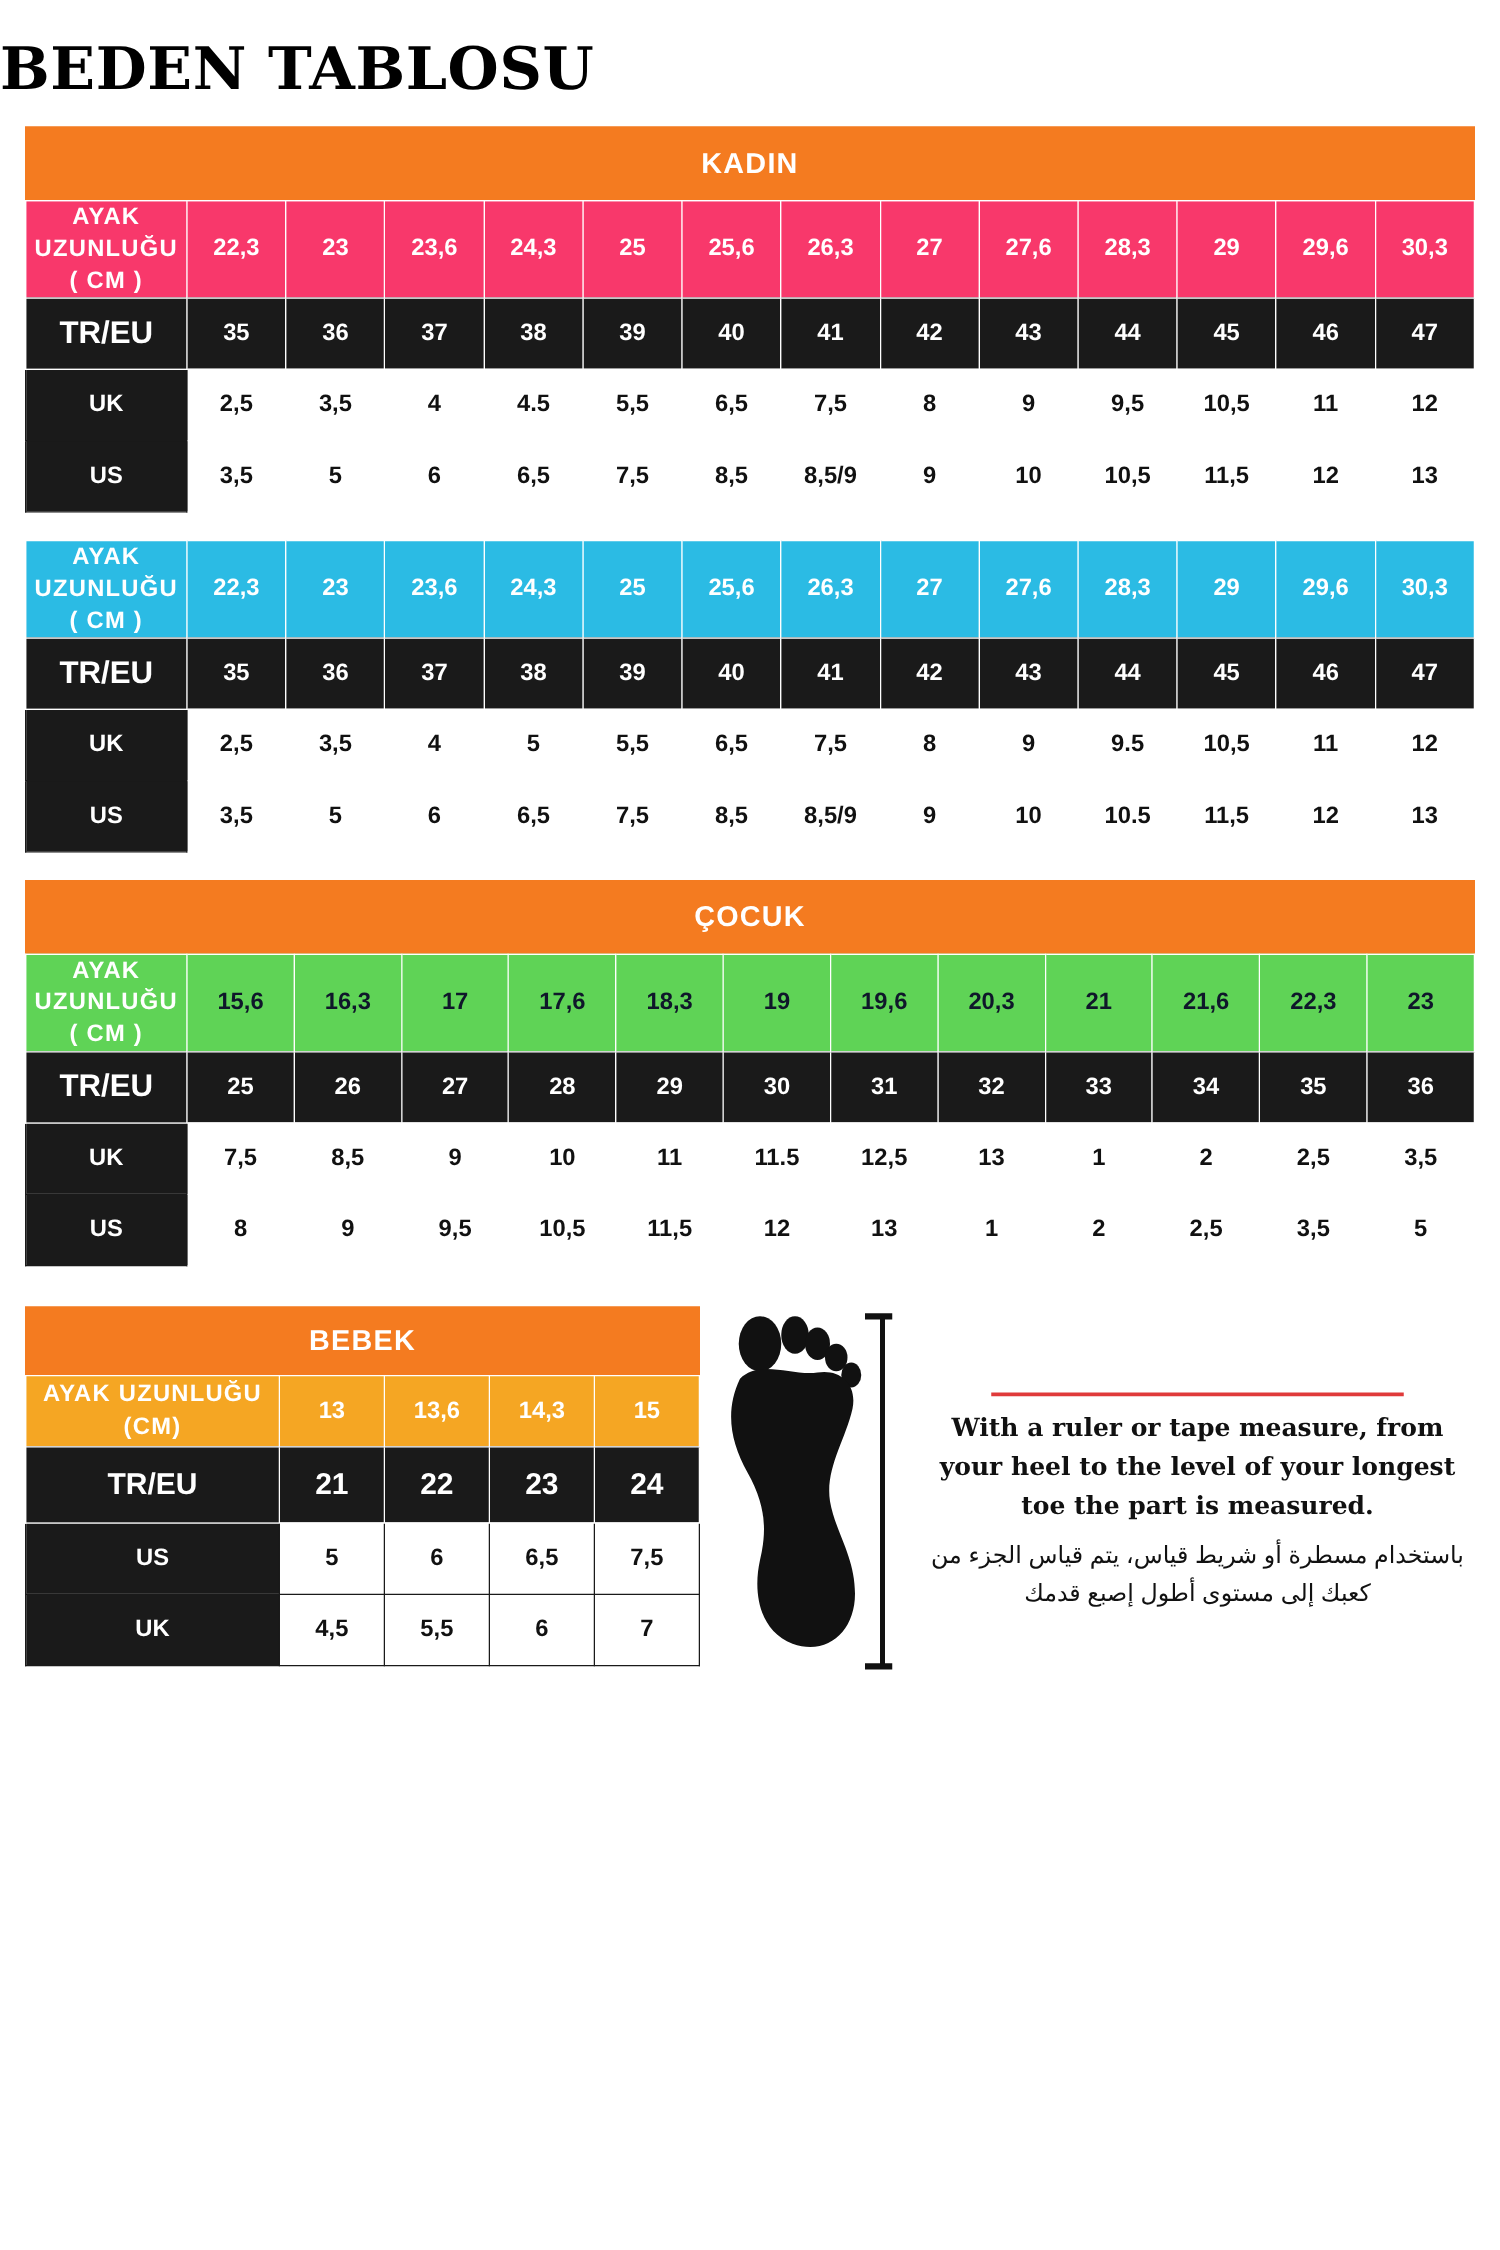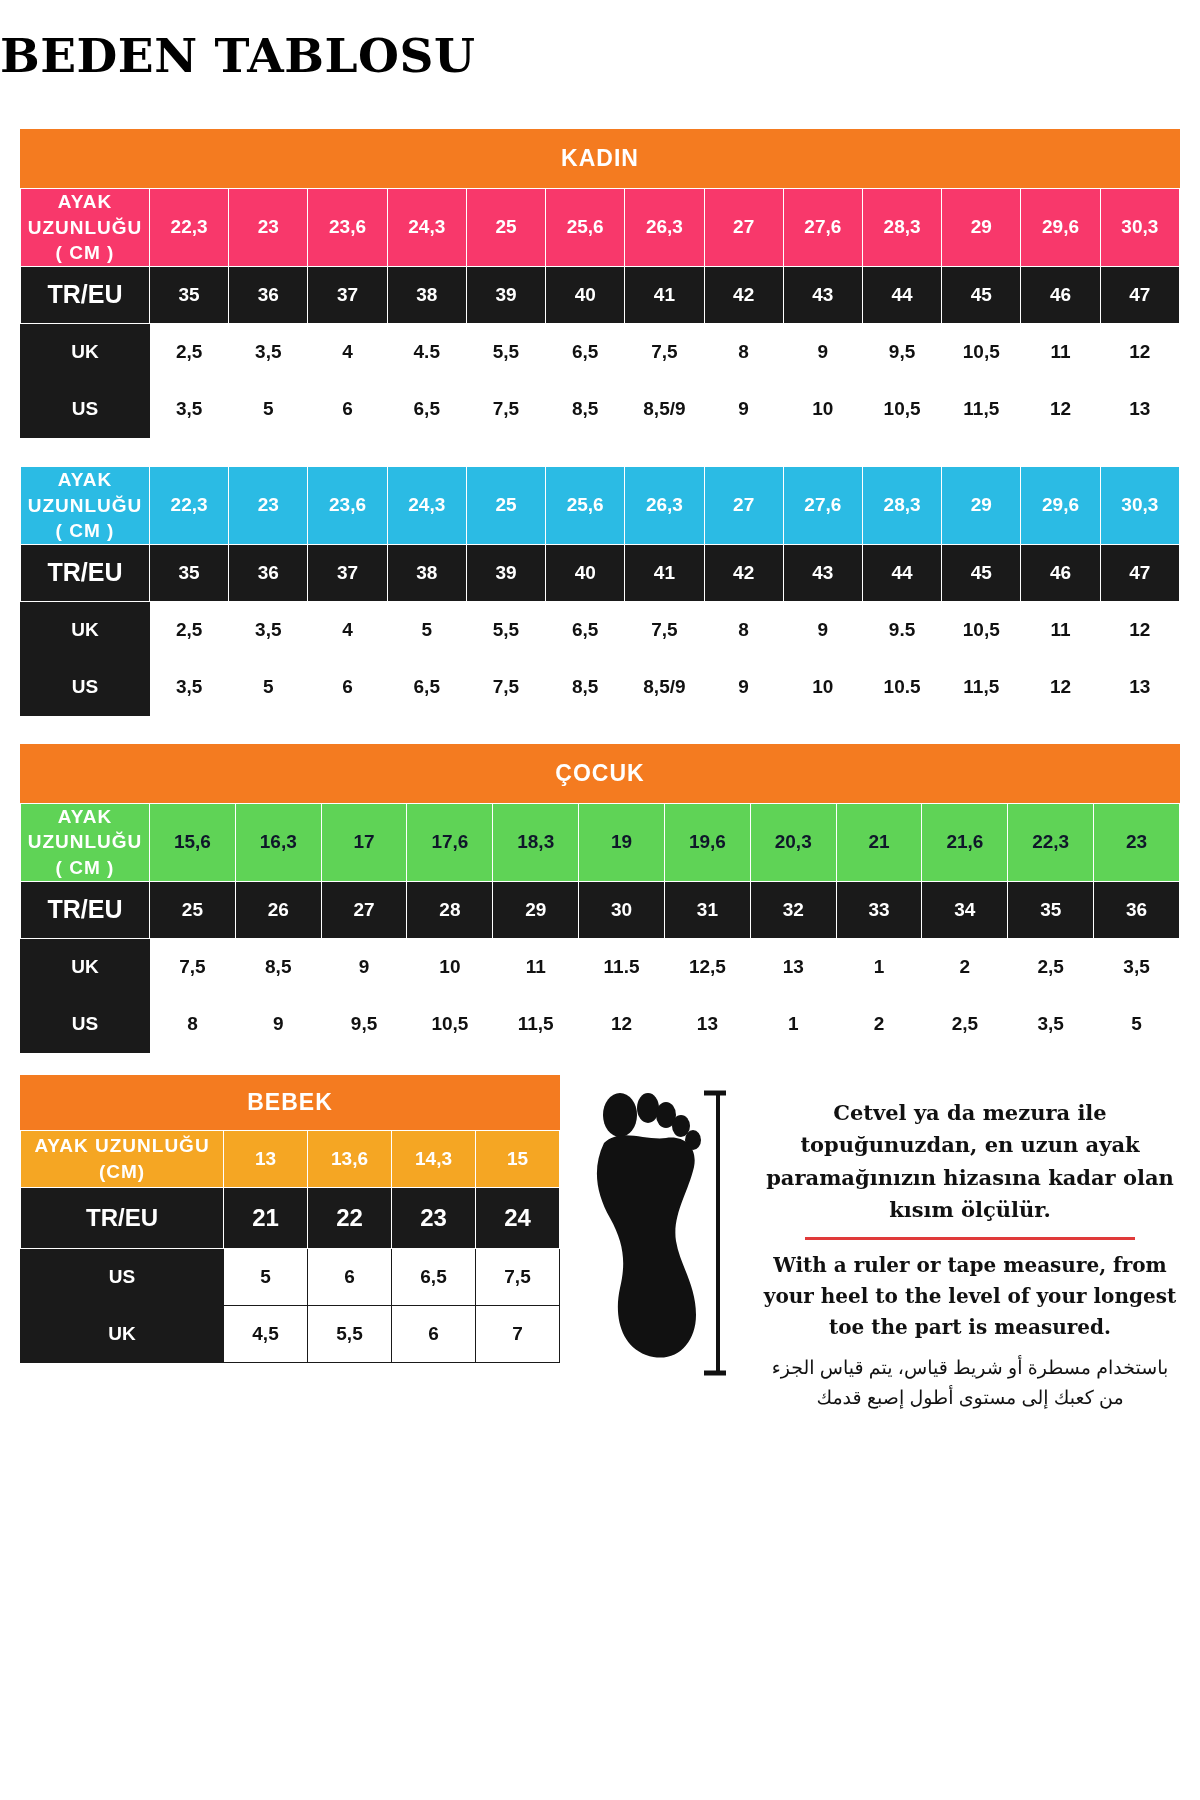--- a/index.html
+++ b/index.html
@@ -32,21 +32,20 @@
     padding-top: 28px;
     padding-bottom: 18px;
     margin: 0;
   }
   .tables-wrap {
     padding: 0 20px;
     box-sizing: border-box;
   }
   .section {
     margin-bottom: 22px;
-    margin-top: 28px;
   }
   .section-header {
     background: #F47B20;
     color: #ffffff;
     text-align: center;
     font-weight: bold;
     font-size: 23px;
     letter-spacing: 1px;
     padding: 16px 0;
   }
@@ -99,24 +98,24 @@
   }
   .row-white td.rowlabel {
     background: #1A1A1A;
     color: #ffffff;
     border: 1px solid #1A1A1A;
     font-size: 19px;
   }
   
   .bottom-area {
     display: flex;
-    align-items: flex-start;
+    align-items: center;
     padding: 0 20px;
     box-sizing: border-box;
-    gap: 16px;
+    gap: 4px;
   }
   .bebek-block {
     width: 540px;
     flex: none;
   }
   .bebek-header {
     background: #F47B20;
     color: #ffffff;
     text-align: center;
     font-weight: bold;
@@ -480,21 +479,20 @@
 
         <path d="M28 60 C16 85, 20 110, 34 135 C48 160, 50 180, 44 205 C38 232, 44 262, 70 272 C98 282, 120 262, 120 232 C120 202, 104 182, 100 158 C96 132, 112 110, 118 84 C122 64, 108 52, 90 55 C70 58, 44 44, 28 60 Z" fill="#111111"></path>
 
         <line x1="142" y1="10" x2="142" y2="290" stroke="#111111" stroke-width="4"></line>
         <line x1="128" y1="10" x2="150" y2="10" stroke="#111111" stroke-width="5"></line>
         <line x1="128" y1="290" x2="150" y2="290" stroke="#111111" stroke-width="5"></line>
       </svg>
     </div>
 
     <div class="instructions">
-      <p class="instr-tr">Cetvel ya da mezura ile topuğunuzdan, en uzun ayak paramağınızın hizasına kadar olan kısım ölçülür.</p>
       <div class="instr-divider"></div>
       <p class="instr-en">With a ruler or tape measure, from your heel to the level of your longest toe the part is measured.</p>
       <p class="instr-ar">باستخدام مسطرة أو شريط قياس، يتم قياس الجزء من كعبك إلى مستوى أطول إصبع قدمك</p>
     </div>
 
   </div>
 
 </div>
 
 </body></html>

